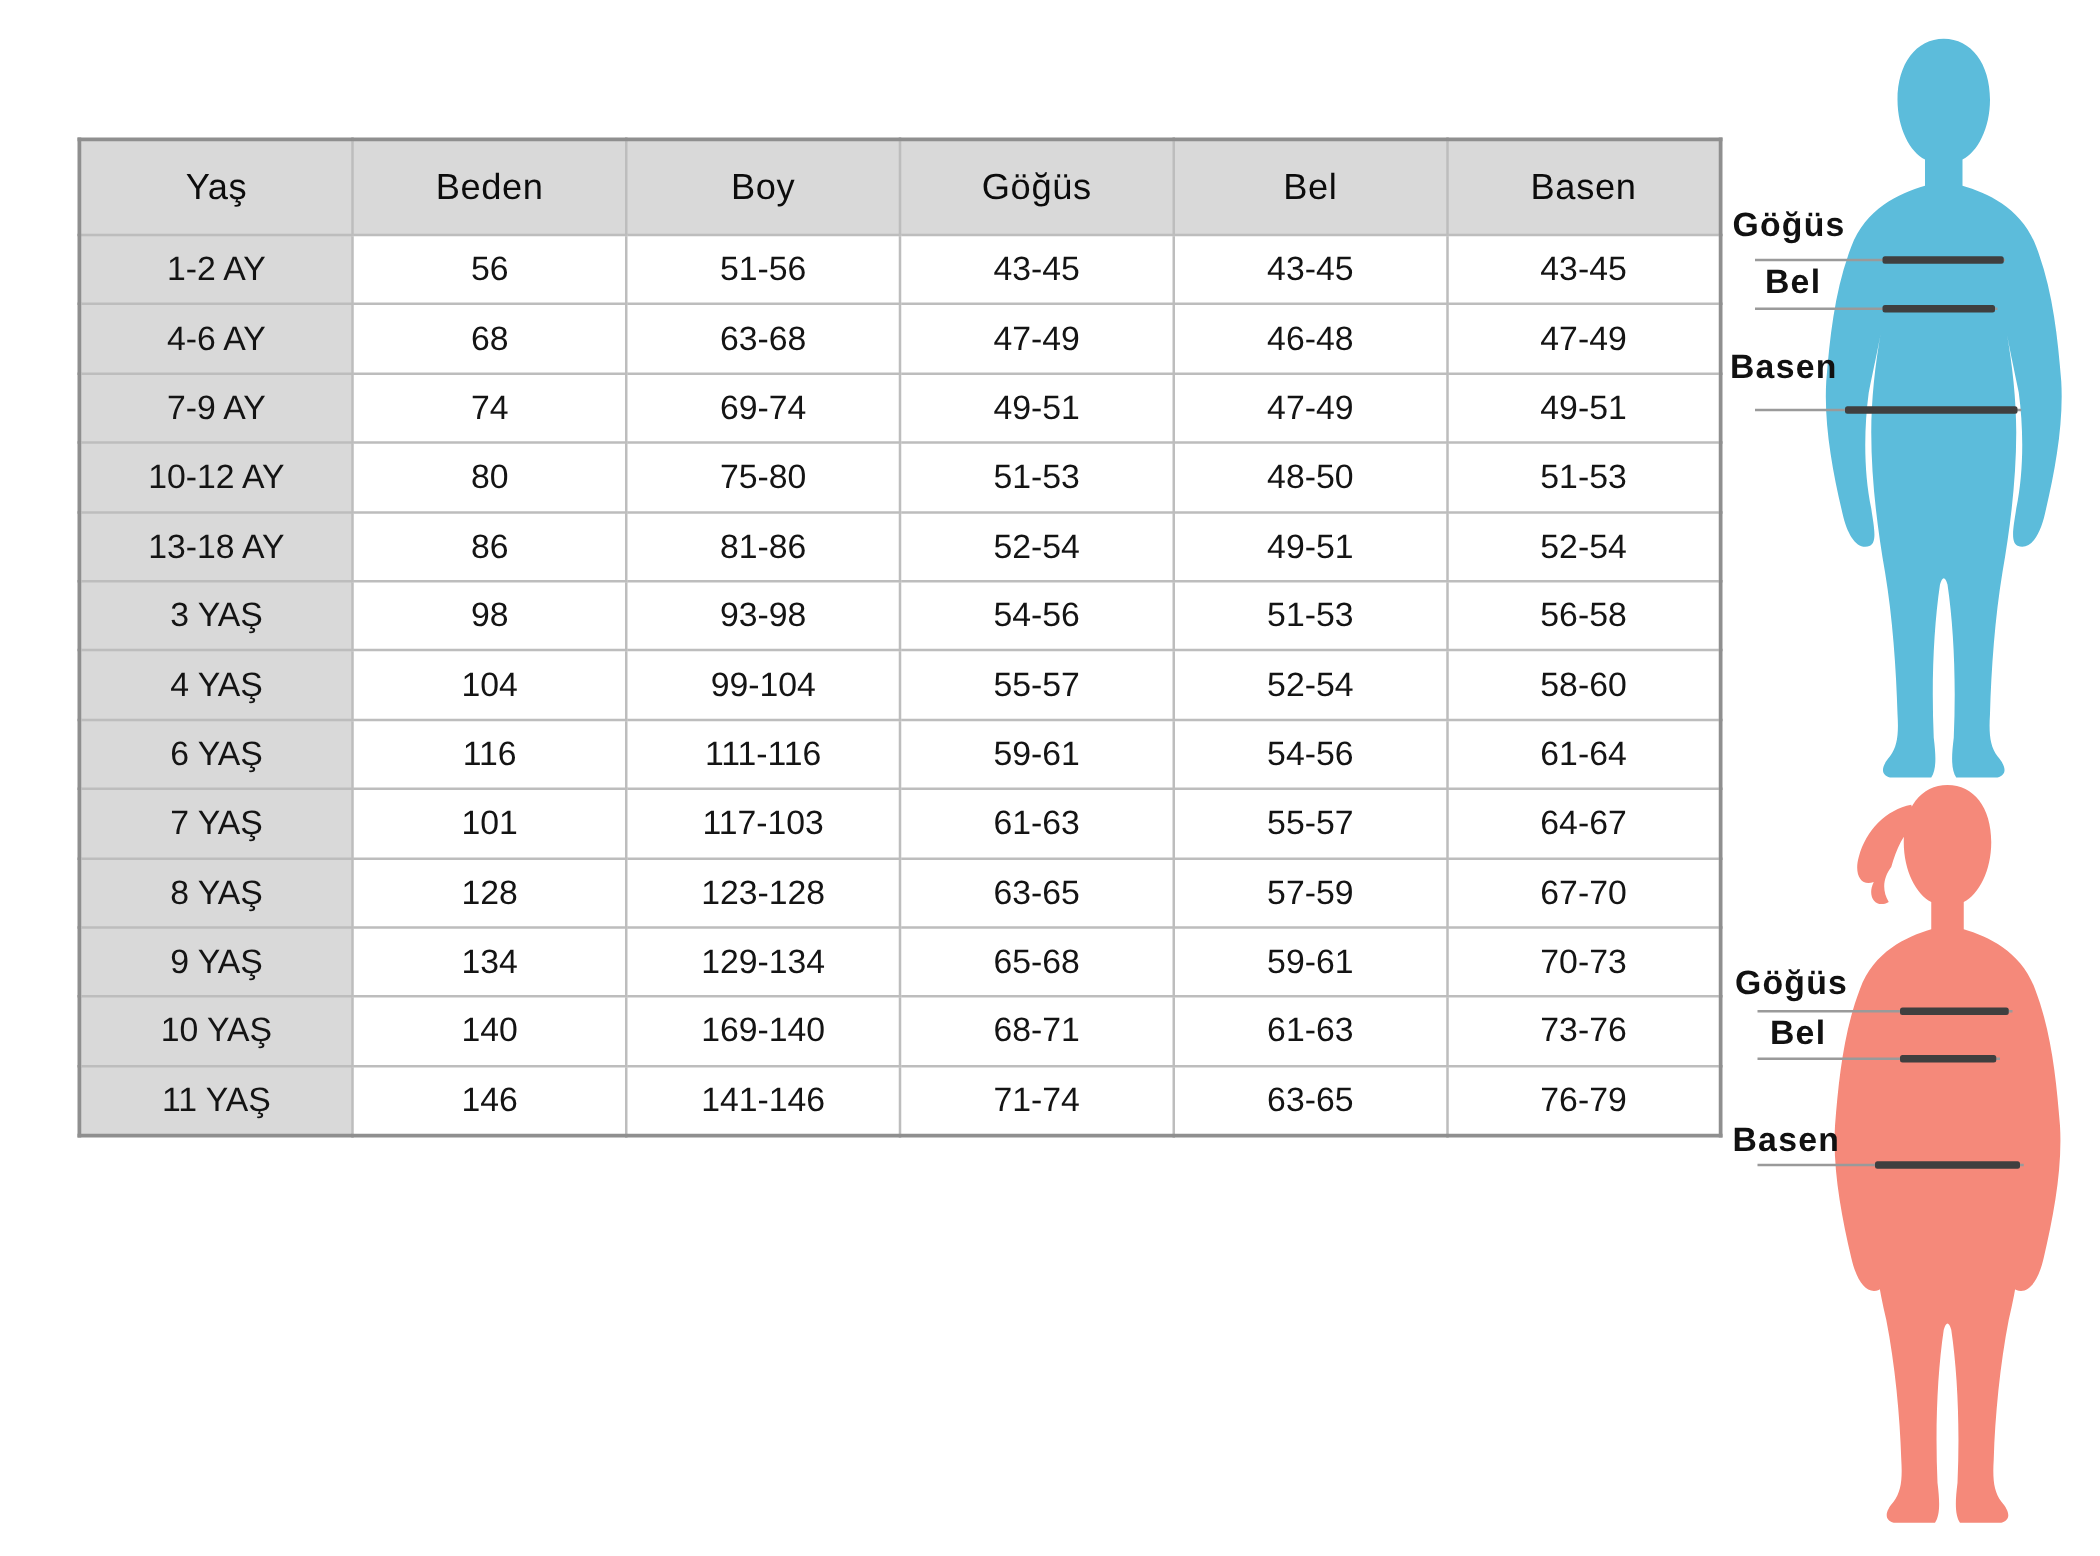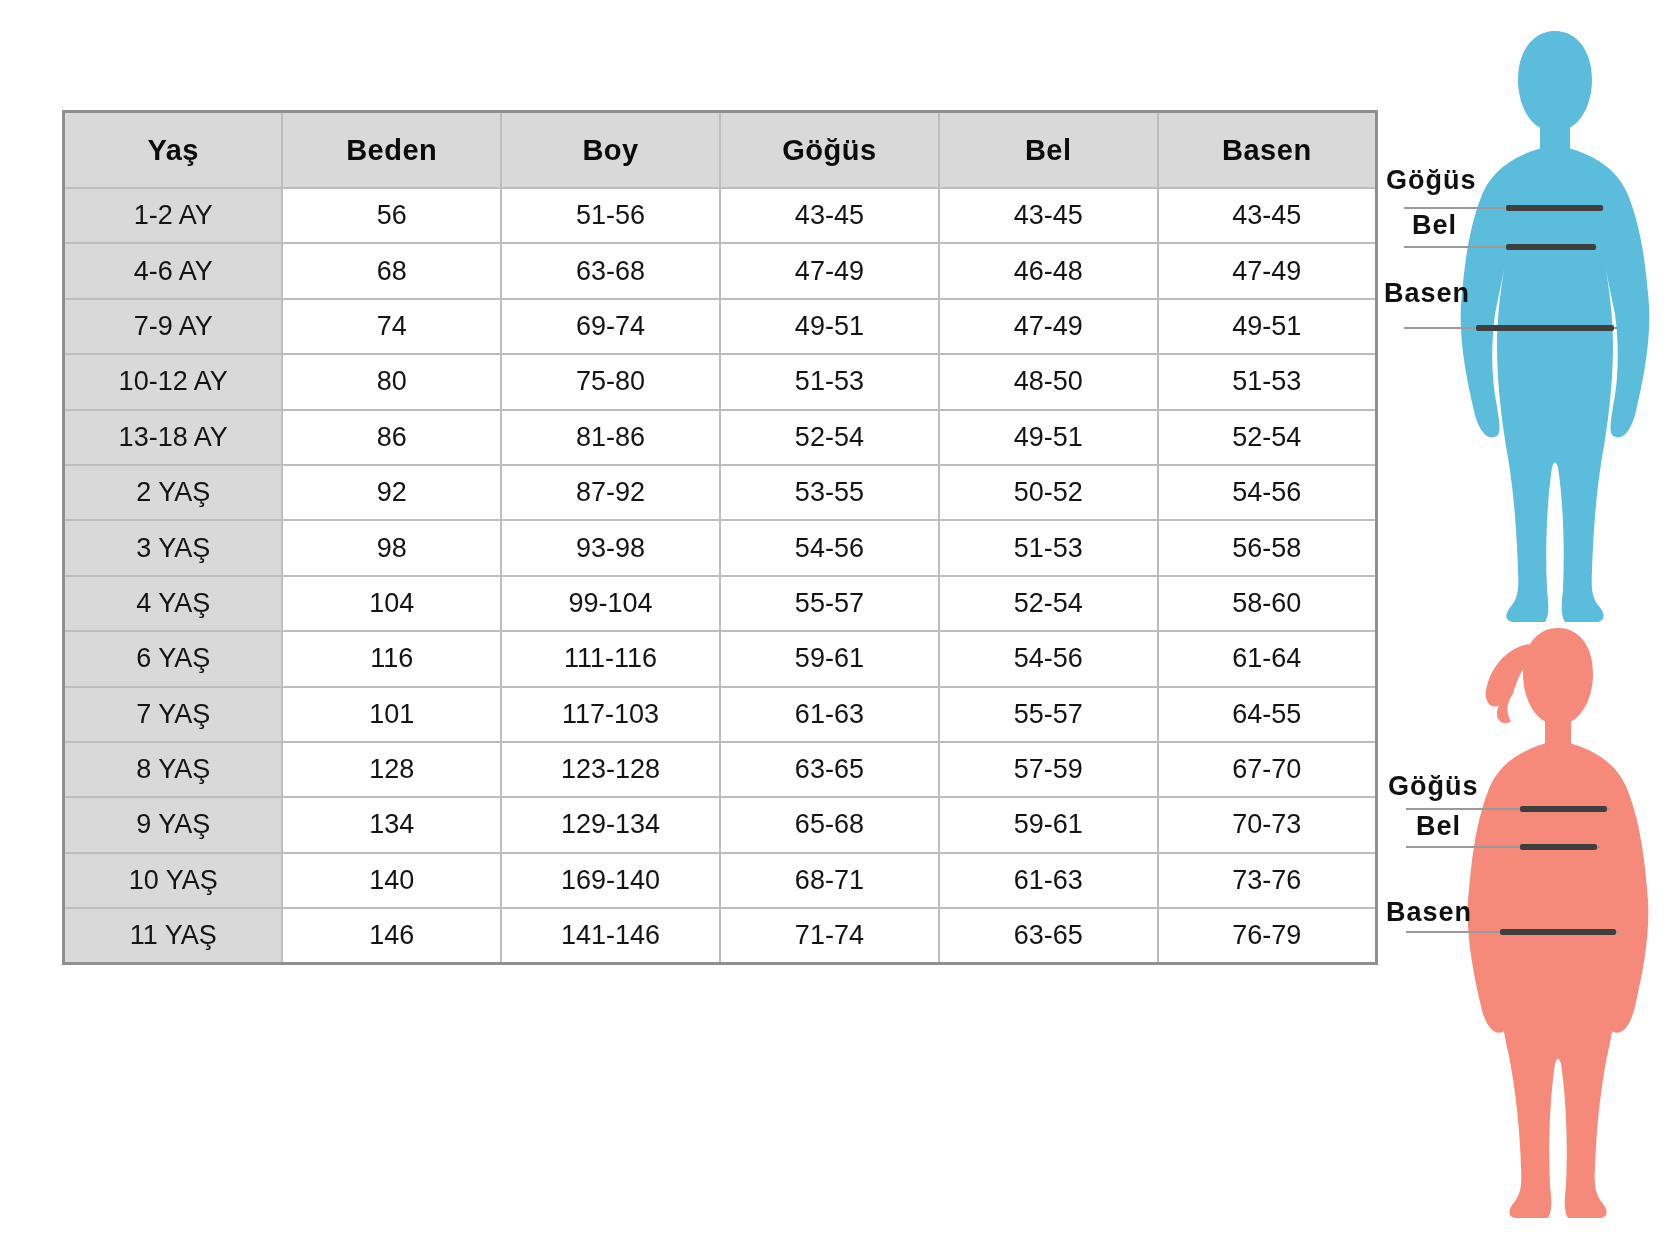--- a/index.html
+++ b/index.html
@@ -17,21 +17,21 @@
   }
   .size-table th,.size-table td{
     border:2px solid #bdbdbd;
     text-align:center;vertical-align:middle;
     padding:0;
     white-space:nowrap;
   }
   .size-table th{
     height:74px;
     background:#d9d9d9;
-    font-size:29px;font-weight:700;color:#0c0c0c;
+    font-size:29px;font-weight:400;color:#0c0c0c;
     letter-spacing:0.5px;
   }
   .size-table td{
     height:53.4px;
     font-size:27px;
     background:#ffffff;
   }
   .size-table td.age{
     background:#d9d9d9;
   }
@@ -121,28 +121,20 @@
       </tr>
       <tr>
         <td class="age">13-18 AY</td>
         <td>86</td>
         <td>81-86</td>
         <td>52-54</td>
         <td>49-51</td>
         <td>52-54</td>
       </tr>
       <tr>
-        <td class="age">2 YAŞ</td>
-        <td>92</td>
-        <td>87-92</td>
-        <td>53-55</td>
-        <td>50-52</td>
-        <td>54-56</td>
-      </tr>
-      <tr>
         <td class="age">3 YAŞ</td>
         <td>98</td>
         <td>93-98</td>
         <td>54-56</td>
         <td>51-53</td>
         <td>56-58</td>
       </tr>
       <tr>
         <td class="age">4 YAŞ</td>
         <td>104</td>
@@ -158,21 +150,21 @@
         <td>59-61</td>
         <td>54-56</td>
         <td>61-64</td>
       </tr>
       <tr>
         <td class="age">7 YAŞ</td>
         <td>101</td>
         <td>117-103</td>
         <td>61-63</td>
         <td>55-57</td>
-        <td>64-55</td>
+        <td>64-67</td>
       </tr>
       <tr>
         <td class="age">8 YAŞ</td>
         <td>128</td>
         <td>123-128</td>
         <td>63-65</td>
         <td>57-59</td>
         <td>67-70</td>
       </tr>
       <tr>

